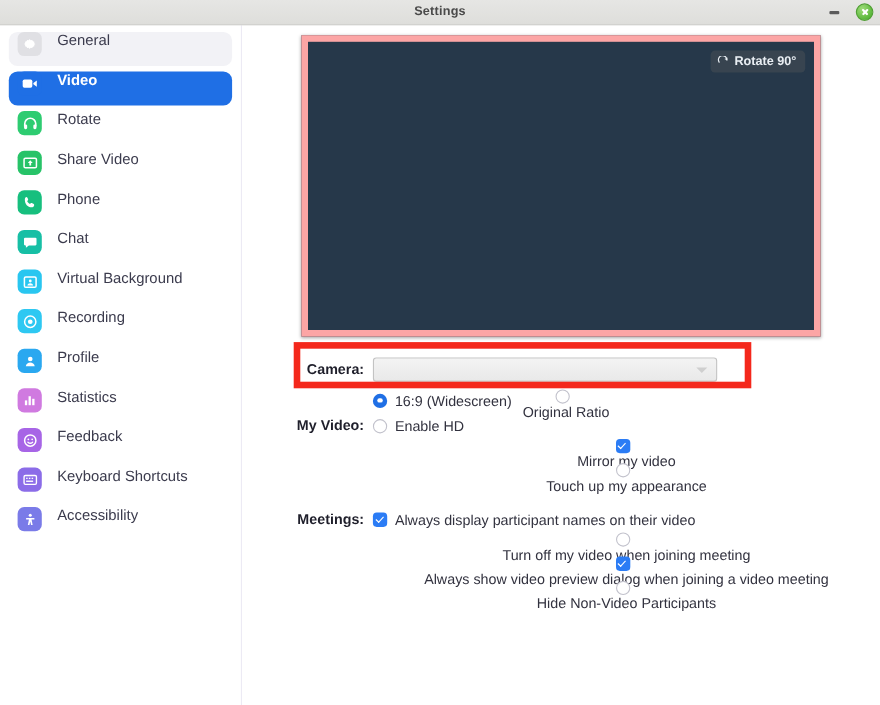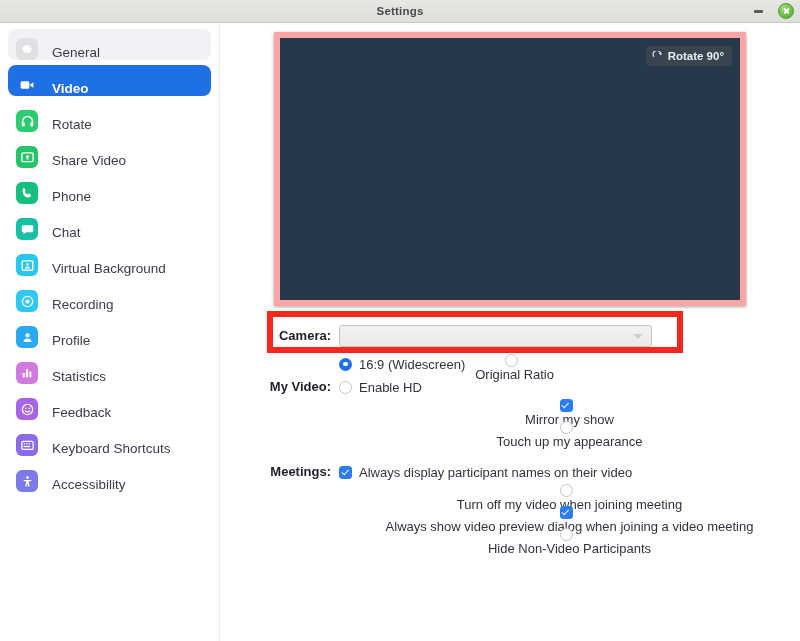--- a/index.html
+++ b/index.html
@@ -87,21 +87,21 @@
   
   .sidebar {
     width: 220px;
     box-sizing: border-box;
     padding: 6px 8px 0 8px;
     background: #ffffff;
     border-right: 1px solid #eceaf4;
   }
   .nav-item {
     display: flex;
-    align-items: flex-end;
+    align-items: flex-start;
     height: 31px;
     padding: 0 8px;
     margin-bottom: 5px;
     border-radius: 8px;
     cursor: default;
   }
   .nav-item.hovered { background: #f2f2f6; }
   .nav-item.active  { background: #1f6fe5; }
   .nav-label {
     margin-left: 14px;
@@ -482,21 +482,21 @@
 
       <div class="form-row" style="margin-top:2px;">
         <div class="row-label">My Video:</div>
         <div class="row-fields">
           <div class="opt">
             <span class="check"></span>
             <span>Enable HD</span>
           </div>
           <div class="opt">
             <span class="check on"></span>
-            <span>Mirror my show</span>
+            <span>Mirror my video</span>
           </div>
           <div class="opt">
             <span class="check"></span>
             <span>Touch up my appearance</span>
           </div>
         </div>
       </div>
 
       <div class="form-row" style="margin-top:20px;">
         <div class="row-label">Meetings:</div>

